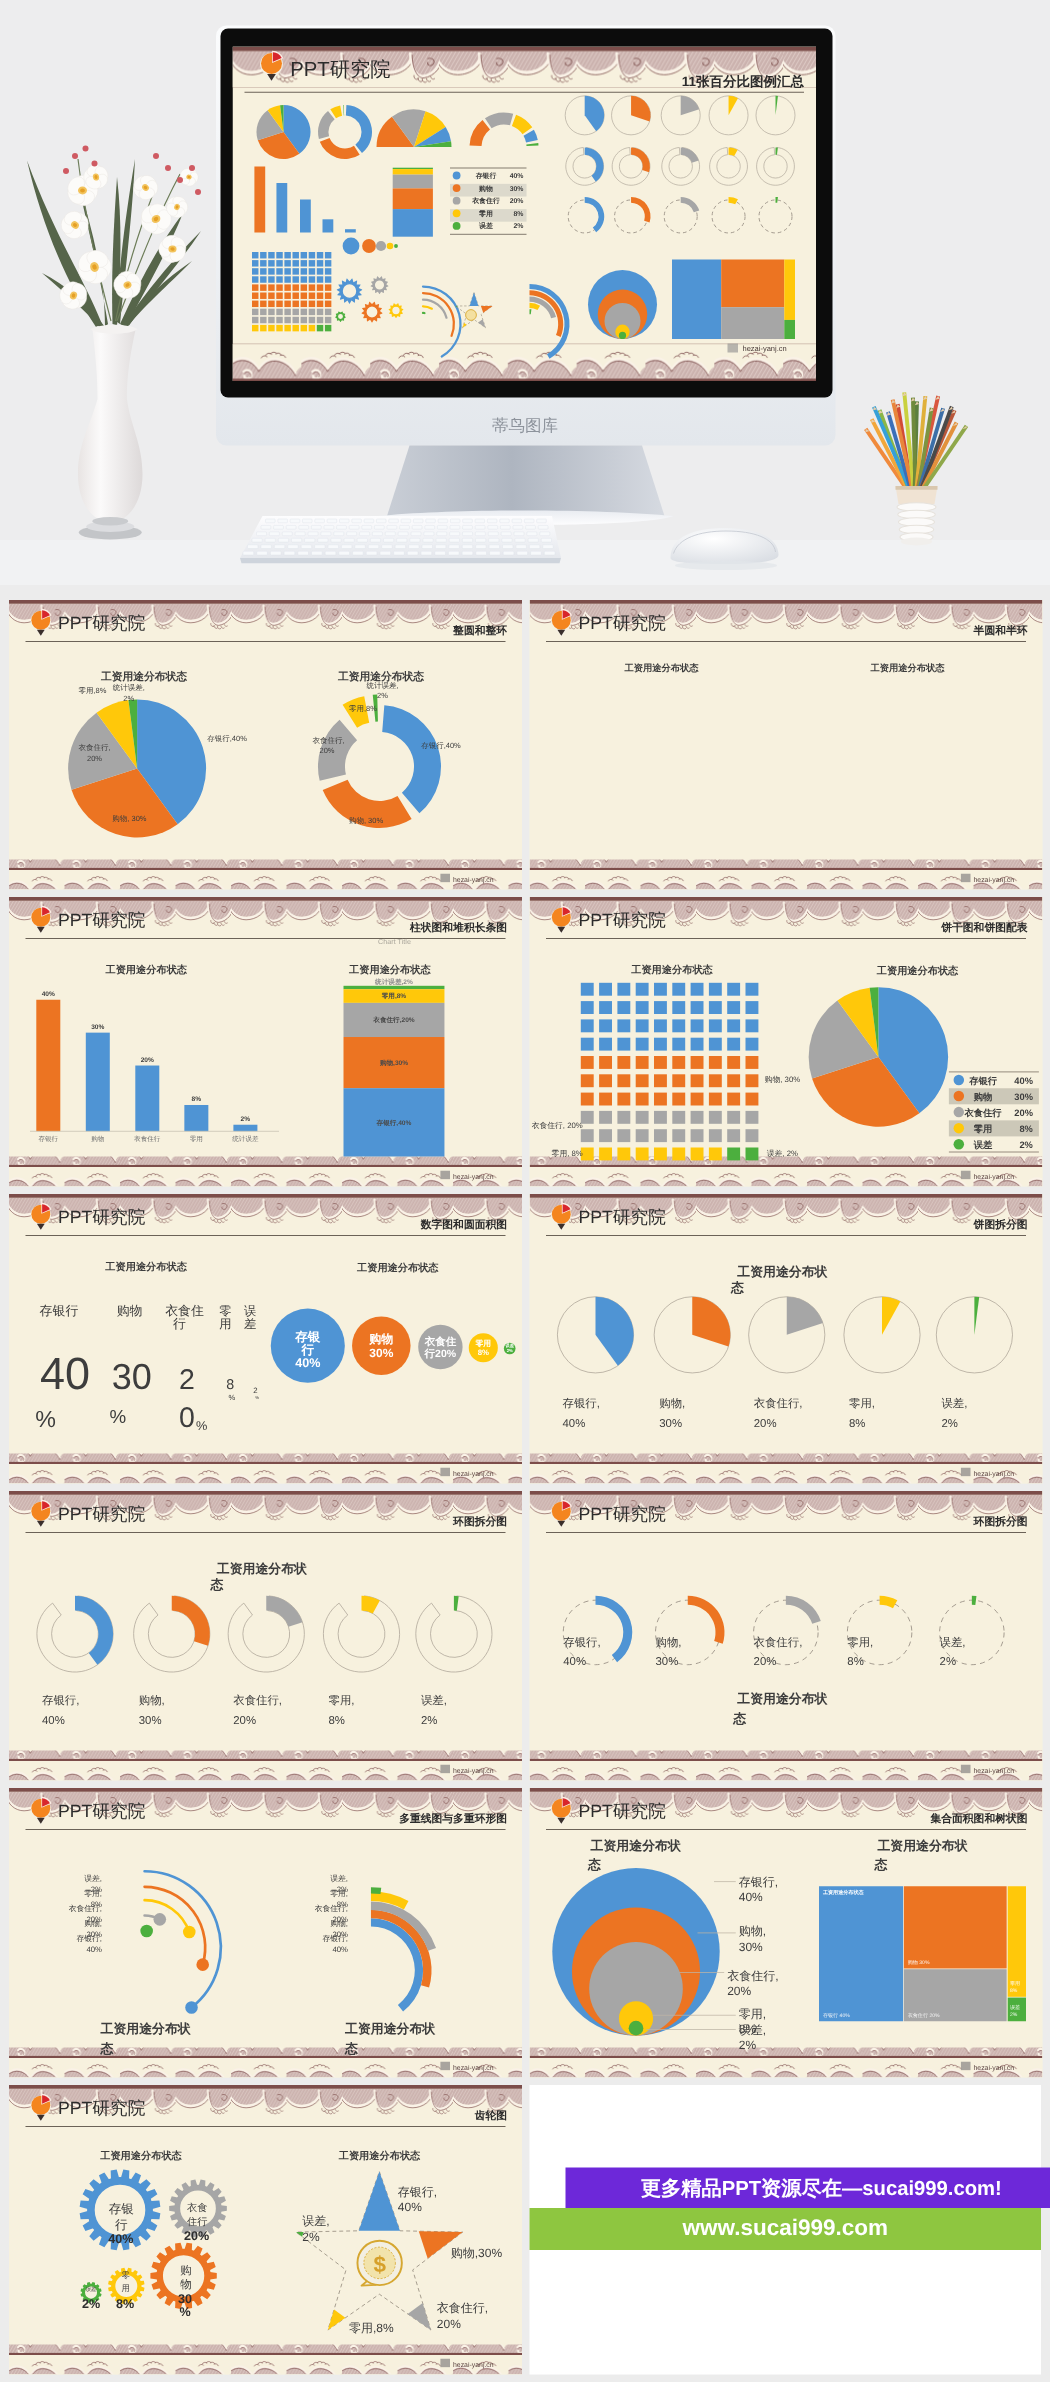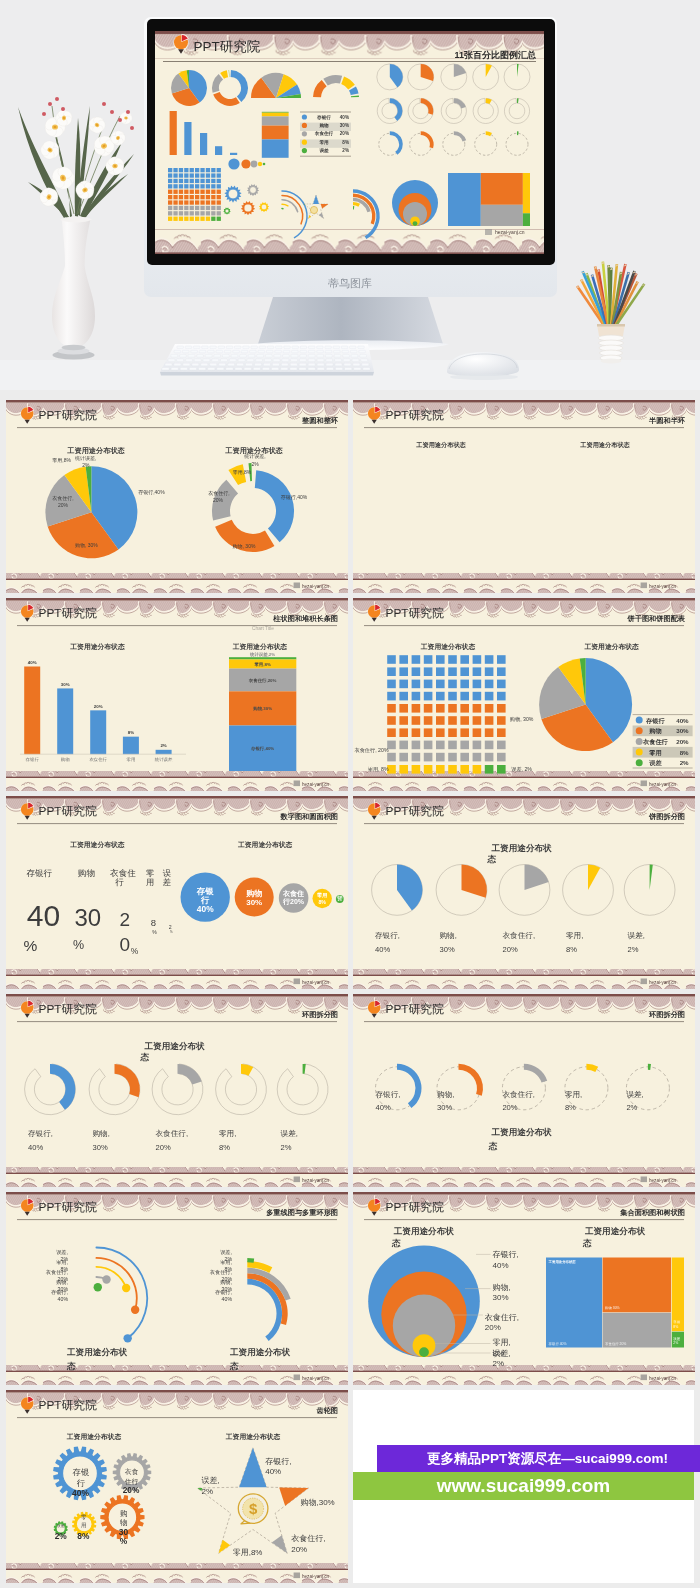--- a/index.html
+++ b/index.html
@@ -4,21 +4,21 @@
 <title>PPT</title>
 <style>
   html,body{margin:0;padding:0;}
   body{width:700px;height:1588px;background:#ececec;
        font-family:"Liberation Sans",sans-serif;overflow:hidden;position:relative;}
   .hero{position:absolute;left:0;top:0;width:700px;height:390px;background:#ededed;overflow:hidden;}
   .slide{position:absolute;width:342px;height:193px;background:#f7f1de;overflow:hidden;}
   .promo{position:absolute;left:353px;top:1390px;width:341px;height:193px;background:#fff;}
   .promo .bar{position:absolute;left:0;width:341px;text-align:center;color:#fff;font-weight:bold;}
   .bar1{top:55px;height:27px;line-height:27px;font-size:13.5px;}
-  .bar2{top:82px;height:28px;line-height:28px;font-size:19px;}
+  .bar2{top:82px;height:28px;line-height:28px;font-size:15px;}
   svg{display:block;}
   text{font-family:"Liberation Sans",sans-serif;}
 </style>
 </head>
 <body>
 
 <div class="hero" id="hero">
     <svg width="700" height="390" viewBox="0 0 700 390">
       <defs>
         <linearGradient id="chinG" x1="0" y1="0" x2="0" y2="1">

